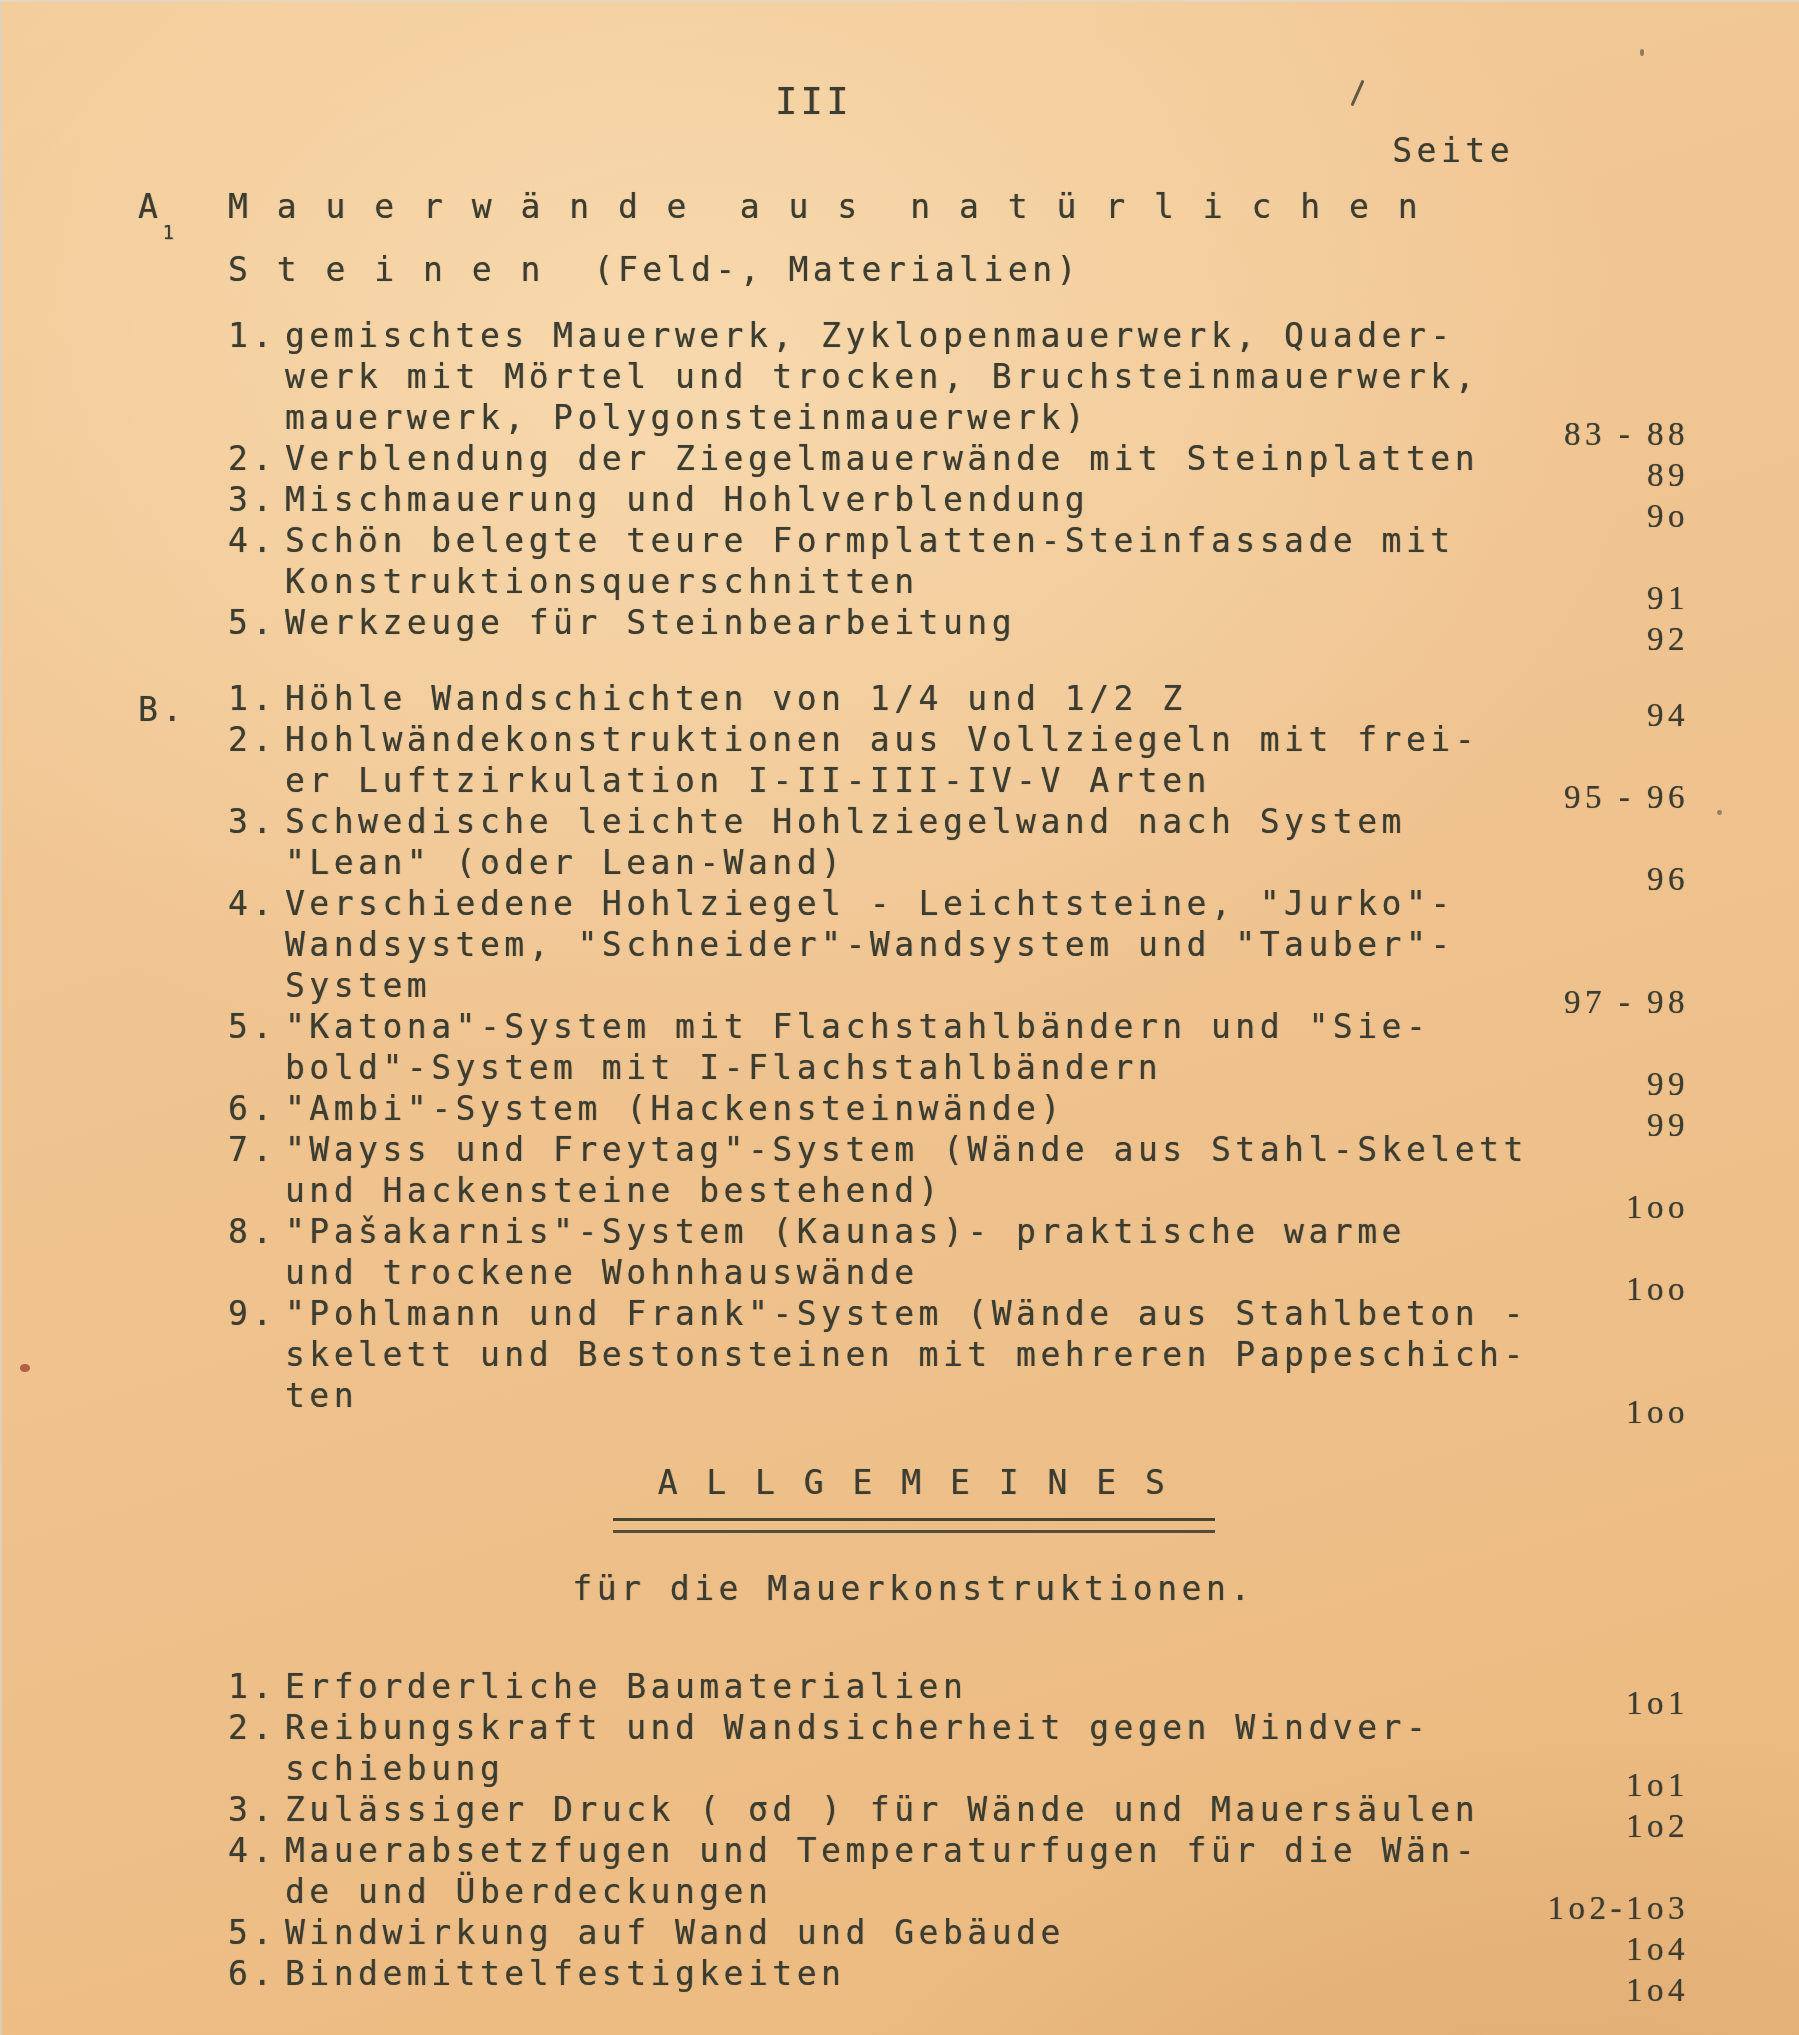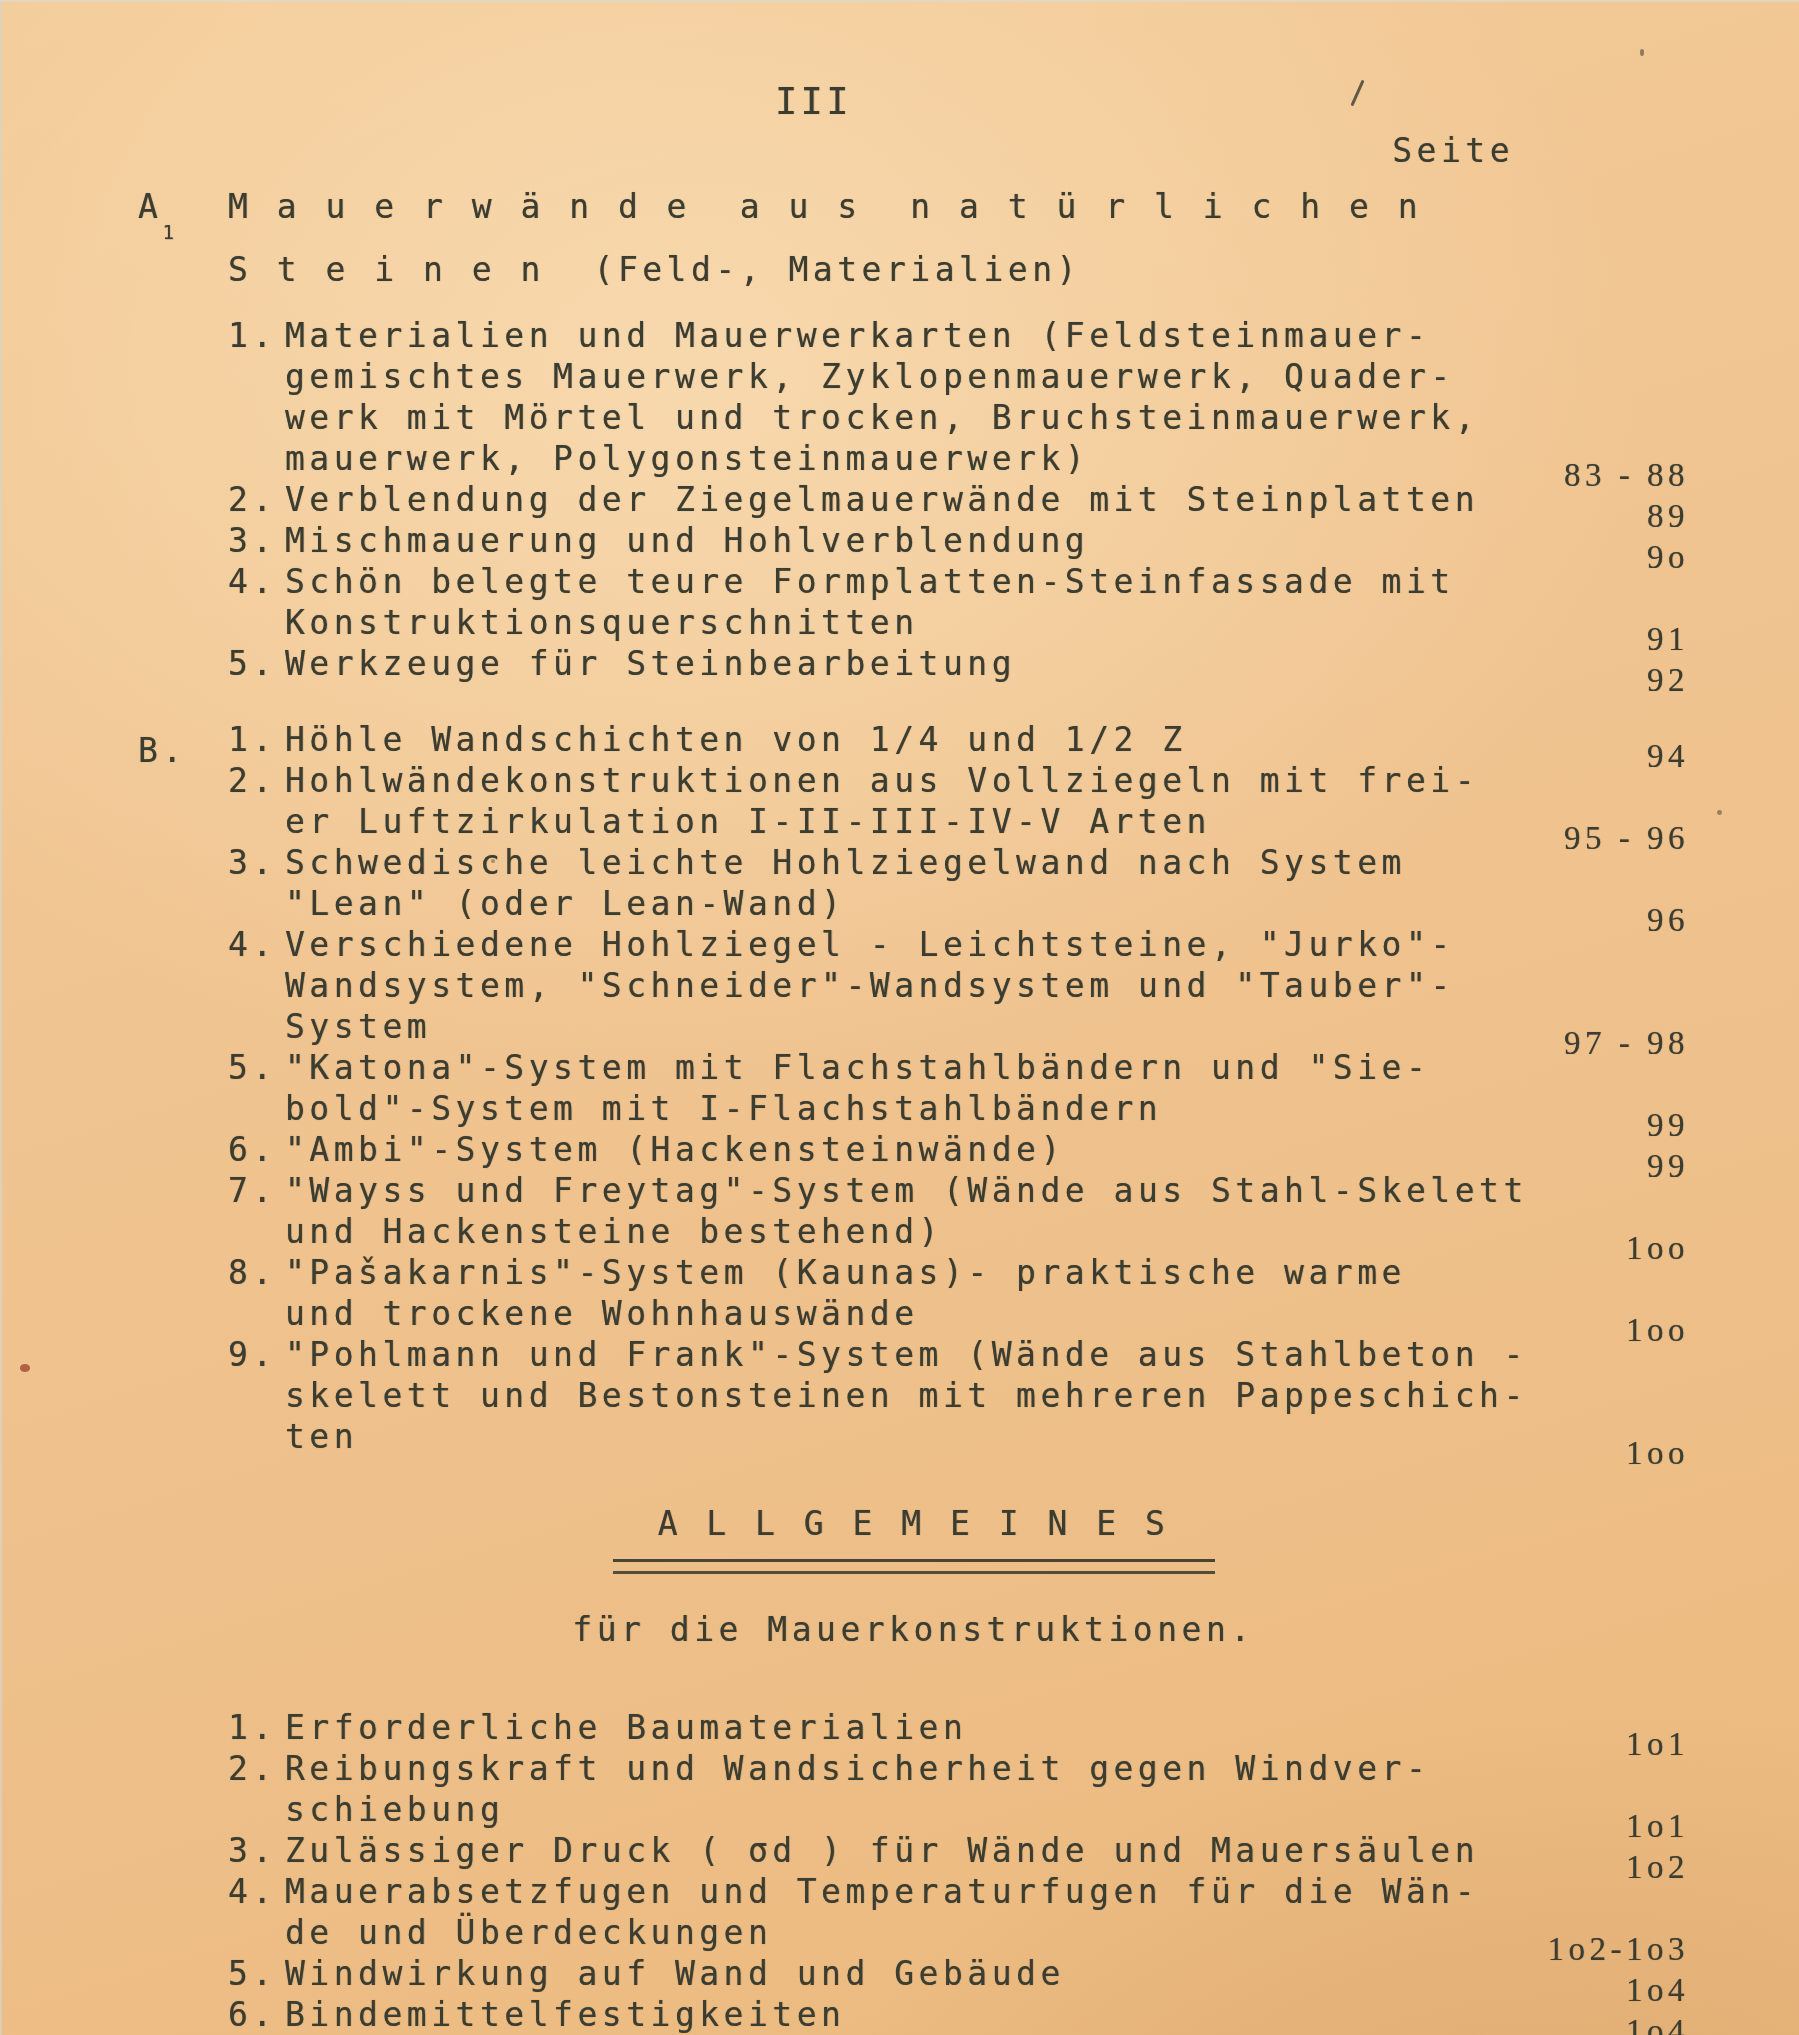--- a/index.html
+++ b/index.html
@@ -61,21 +61,21 @@
   <div class="page-title">III</div>
   <div class="seite">Seite</div>
   <div class="toc" id="toc">
       <section class="sec sec-A">
         <div class="sec-heading">
           <div class="line"><span class="marker">A<sub>1</sub></span><span class="seg u">M a u e r w ä n d e  a u s  n a t ü r l i c h e n</span></div>
           <div class="line"><span class="seg u">S t e i n e n</span><span class="seg">  (Feld-, Materialien)</span></div>
         </div>
         <div class="items">
           <div class="item">
-            <div class="line"><span class="marker">1.</span><span class="seg">Materialien und Mauerwerkarten (Feldsteinmauer-</span></div>
+            <div class="line"><span class="marker">1.</span></div>
             <div class="line"><span class="seg">gemischtes Mauerwerk, Zyklopenmauerwerk, Quader-</span></div>
             <div class="line"><span class="seg">werk mit Mörtel und trocken, Bruchsteinmauerwerk,</span></div>
             <div class="line"><span class="seg">mauerwerk, Polygonsteinmauerwerk)</span><span class="pagenum">83 - 88</span></div>
           </div>
           <div class="item">
             <div class="line"><span class="marker">2.</span><span class="seg">Verblendung der Ziegelmauerwände mit Steinplatten</span><span class="pagenum">89</span></div>
           </div>
           <div class="item">
             <div class="line"><span class="marker">3.</span><span class="seg">Mischmauerung und Hohlverblendung</span><span class="pagenum">9o</span></div>
           </div>

